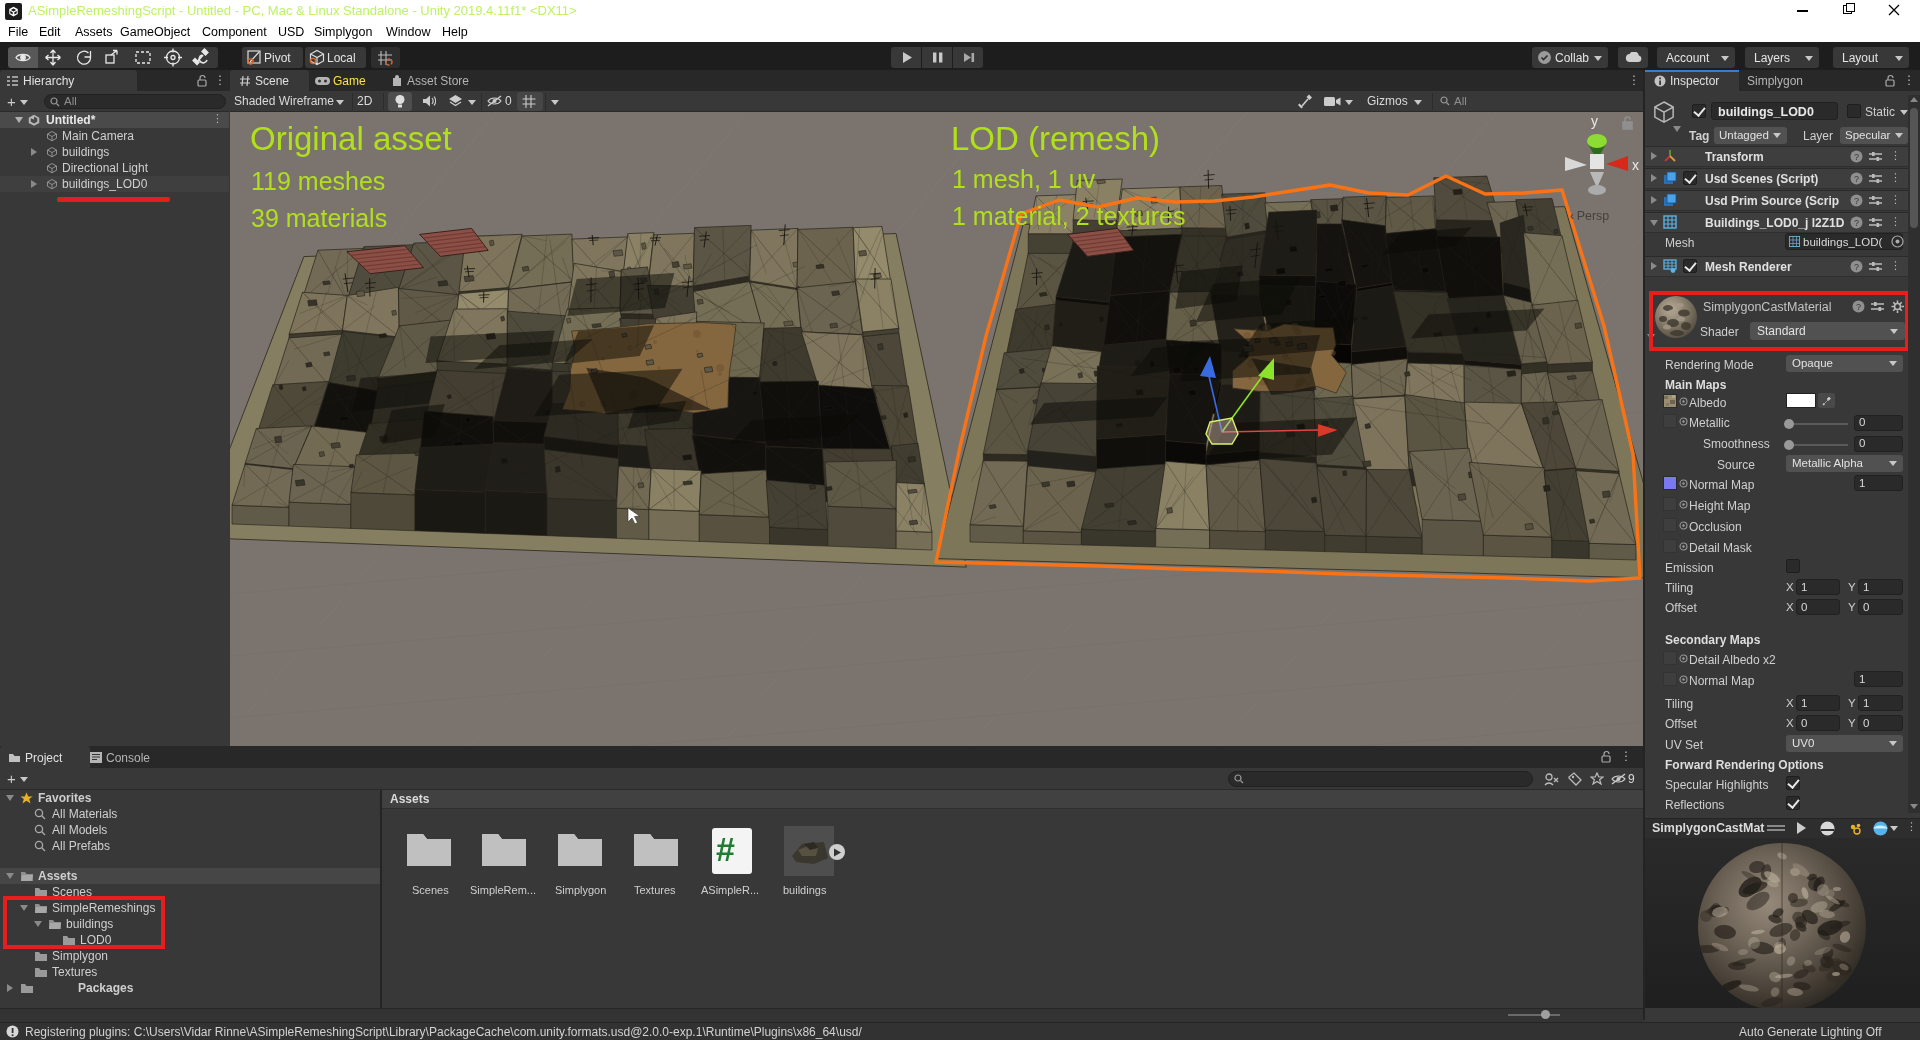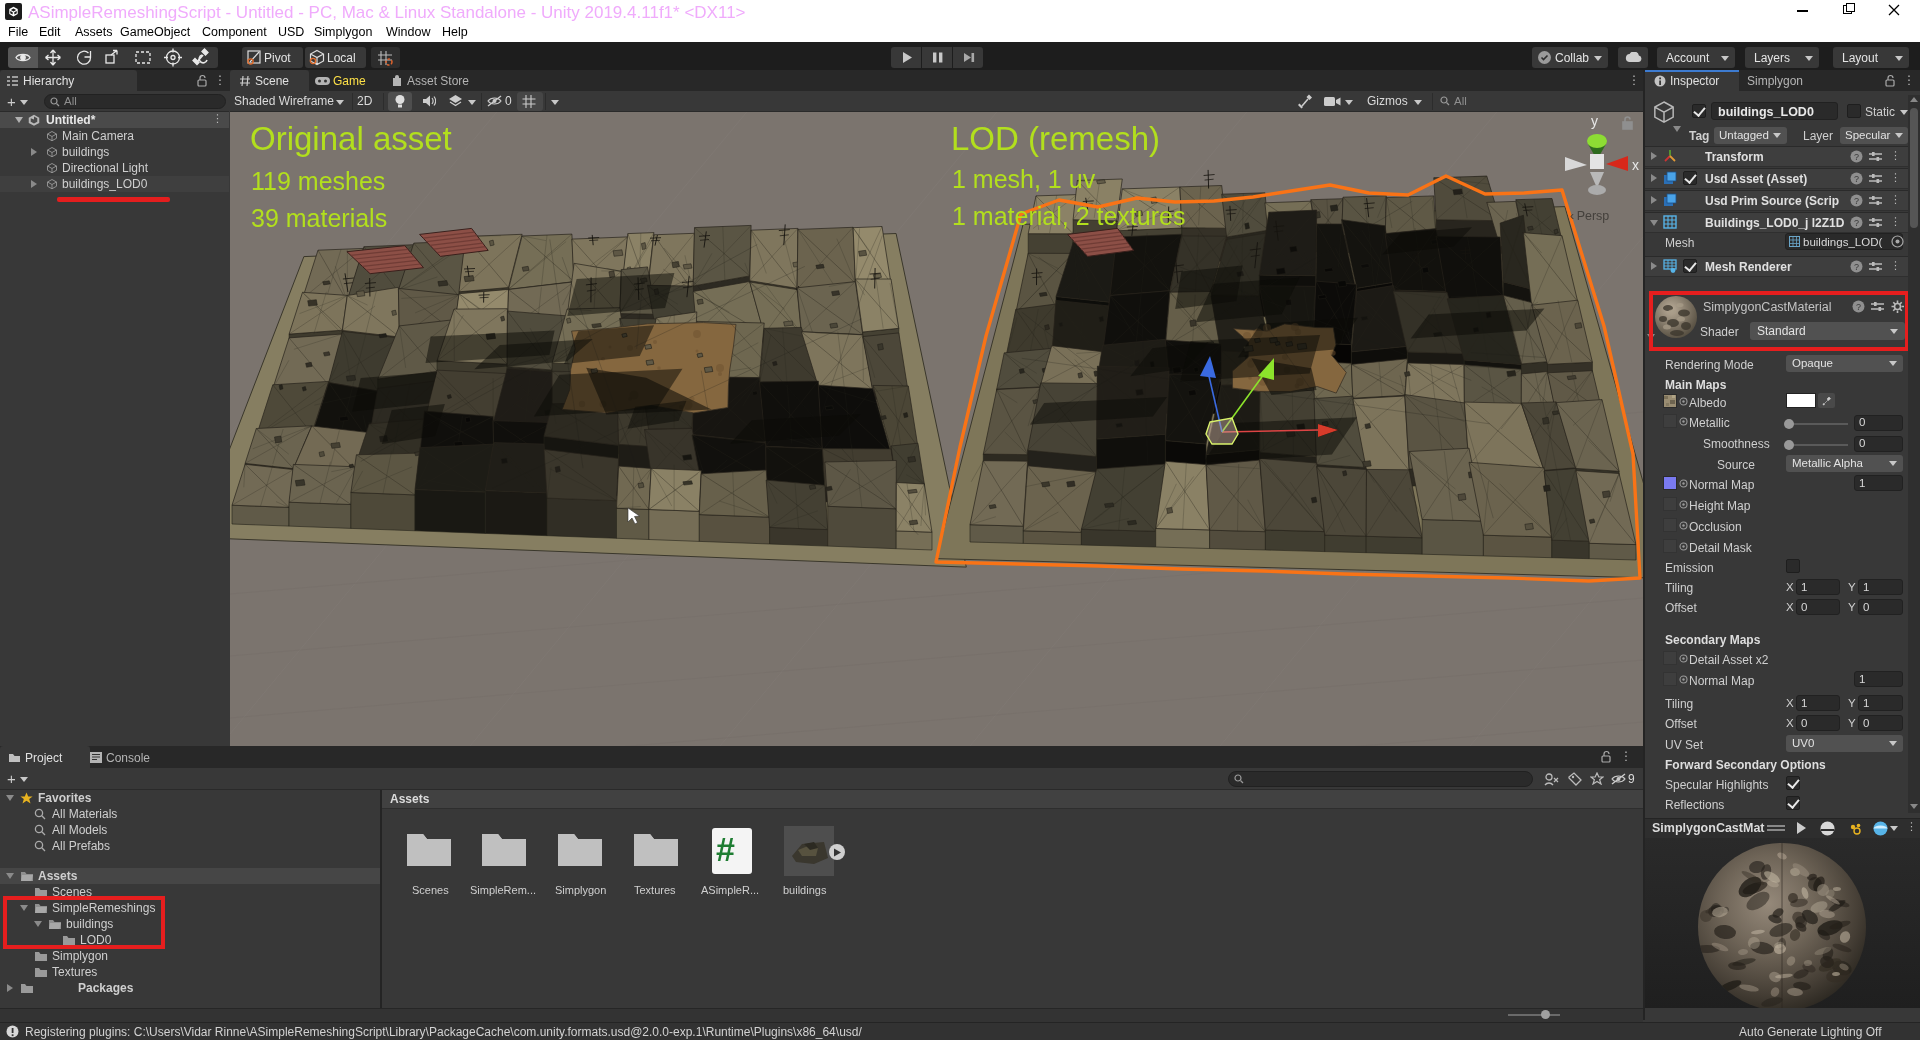--- a/index.html
+++ b/index.html
@@ -13,21 +13,21 @@
 .fold{display:inline-block;width:0;height:0;border-top:4px solid transparent;border-bottom:4px solid transparent;border-left:6px solid #8a8a8a;}
 .foldd{display:inline-block;width:0;height:0;border-left:4px solid transparent;border-right:4px solid transparent;border-top:6px solid #8a8a8a;}
 .chk{width:14px;height:14px;background:#2a2a2a;border:1px solid #1e1e1e;border-radius:2px;position:absolute;}
 .chk.on::after{content:"";position:absolute;left:3px;top:0px;width:5px;height:9px;border:solid #e8e8e8;border-width:0 2px 2px 0;transform:rotate(40deg);}
 </style></head><body>
 <div class="abs" style="left:0;top:0;width:1920px;height:42px;background:#fff;"></div>
 <div class="abs" style="left:5px;top:3px;width:17px;height:17px;background:#1b1b1b;border-radius:2px;"></div>
 <svg class="abs" style="left:7px;top:5px" width="13" height="13" viewBox="0 0 24 24">
     <path fill="#fff" d="M12 3 L19.8 7.5 V16.5 L12 21 L4.2 16.5 V7.5 Z M12 6.5 L7.2 9.3 L12 12 L16.8 9.3 Z M6 11 V15 L10.5 17.6 V13.6 Z M18 11 L13.5 13.6 V17.6 L18 15 Z"></path>
   </svg>
-<div class="abs" style="left:28px;top:3px;font-size:17px;color:#f0abfc;">ASimpleRemeshingScript - Untitled - PC, Mac &amp; Linux Standalone - Unity 2019.4.11f1* &lt;DX11&gt;</div>
+<div class="abs" style="left:28px;top:3px;font-size:13px;color:#bef264;">ASimpleRemeshingScript - Untitled - PC, Mac &amp; Linux Standalone - Unity 2019.4.11f1* &lt;DX11&gt;</div>
 <div class="abs" style="left:1797px;top:10px;width:11px;height:1.5px;background:#000;"></div>
 <div class="abs" style="left:1843px;top:5px;width:9px;height:9px;border:1.2px solid #000;"></div>
 <div class="abs" style="left:1846px;top:3px;width:9px;height:9px;border:1.2px solid #000;background:#fff;"></div>
 <svg class="abs" style="left:1888px;top:4px" width="12" height="12">
     <path d="M1 1 L11 11 M11 1 L1 11" stroke="#000" stroke-width="1.3"></path>
   </svg>
 <div class="abs" style="left:8px;top:25px;font-size:12.5px;color:#000;">File</div>
 <div class="abs" style="left:39px;top:25px;font-size:12.5px;color:#000;">Edit</div>
 <div class="abs" style="left:75px;top:25px;font-size:12.5px;color:#000;">Assets</div>
 <div class="abs" style="left:120px;top:25px;font-size:12.5px;color:#000;">GameObject</div>
@@ -1578,21 +1578,21 @@
     <rect x="7.5" y="6" width="2.6" height="4" fill="#bbb"></rect>
   </svg>
 <div class="abs" style="left:1890px;top:149px;color:#bbb;font-size:11px;">⋮</div>
 <div class="abs" style="left:1645px;top:168px;width:263px;height:21px;background:#3e3e3e;border-top:1px solid #2a2a2a;border-bottom:1px solid #2f2f2f;"></div>
 <span class="fold abs" style="left:1651px;top:174px;"></span>
 <div class="abs" style="left:1663px;top:171px;"><svg width="14" height="14">
       <rect x="1" y="4" width="9" height="9" fill="#2b6fb5"></rect>
       <rect x="4" y="1" width="9" height="9" fill="#4aa3e8" stroke="#1d4f85" stroke-width="0.8"></rect>
     </svg></div>
 <div class="chk on abs" style="left:1683px;top:171px;"></div>
-<div class="abs" style="left:1705px;top:172px;font-size:12px;color:#e0e0e0;font-weight:bold;white-space:nowrap;">Usd Asset (Asset)</div>
+<div class="abs" style="left:1705px;top:172px;font-size:12px;color:#e0e0e0;font-weight:bold;white-space:nowrap;">Usd Scenes (Script)</div>
 <svg class="abs" style="left:1850px;top:172px" width="13" height="13">
     <circle cx="6.5" cy="6.5" r="6" fill="#8f8f8f"></circle>
     <text x="6.5" y="9.5" font-size="9" text-anchor="middle" fill="#383838" font-family="Liberation Sans">?</text>
   </svg>
 <svg class="abs" style="left:1869px;top:173px" width="13" height="11">
     <path d="M0 3 h13 M0 8 h13" stroke="#bbb" stroke-width="1.3"></path>
     <rect x="3" y="1" width="2.6" height="4" fill="#bbb"></rect>
     <rect x="7.5" y="6" width="2.6" height="4" fill="#bbb"></rect>
   </svg>
 <div class="abs" style="left:1890px;top:171px;color:#bbb;font-size:11px;">⋮</div>
@@ -1786,21 +1786,21 @@
 <div class="abs" style="left:1801px;top:601px;font-size:11.5px;color:#d8d8d8;white-space:nowrap;">0</div>
 <div class="abs" style="left:1848px;top:601px;font-size:11.5px;color:#cfcfcf;white-space:nowrap;">Y</div>
 <div class="abs field" style="left:1858px;top:599px;width:45px;height:16px;"></div>
 <div class="abs" style="left:1863px;top:601px;font-size:11.5px;color:#d8d8d8;white-space:nowrap;">0</div>
 <div class="abs" style="left:1665px;top:633px;font-size:12px;color:#dedede;font-weight:bold;white-space:nowrap;">Secondary Maps</div>
 <div class="abs" style="left:1663px;top:651px;width:14px;height:14px;background:#3e3e3e;border:1px solid #333;"></div>
 <svg class="abs" style="left:1679px;top:654px" width="9" height="9">
     <circle cx="4.5" cy="4.5" r="3.5" fill="none" stroke="#999" stroke-width="1.1"></circle>
     <circle cx="4.5" cy="4.5" r="1.2" fill="#999"></circle>
   </svg>
-<div class="abs" style="left:1689px;top:653px;font-size:12px;color:#cfcfcf;white-space:nowrap;">Detail Asset x2</div>
+<div class="abs" style="left:1689px;top:653px;font-size:12px;color:#cfcfcf;white-space:nowrap;">Detail Albedo x2</div>
 <div class="abs" style="left:1663px;top:672px;width:14px;height:14px;background:#3e3e3e;border:1px solid #333;"></div>
 <svg class="abs" style="left:1679px;top:675px" width="9" height="9">
     <circle cx="4.5" cy="4.5" r="3.5" fill="none" stroke="#999" stroke-width="1.1"></circle>
     <circle cx="4.5" cy="4.5" r="1.2" fill="#999"></circle>
   </svg>
 <div class="abs" style="left:1689px;top:674px;font-size:12px;color:#cfcfcf;white-space:nowrap;">Normal Map</div>
 <div class="abs field" style="left:1854px;top:671px;width:49px;height:16px;"></div>
 <div class="abs" style="left:1859px;top:673px;font-size:11.5px;color:#d8d8d8;white-space:nowrap;">1</div>
 <div class="abs" style="left:1665px;top:697px;font-size:12px;color:#cfcfcf;white-space:nowrap;">Tiling</div>
 <div class="abs" style="left:1786px;top:697px;font-size:11.5px;color:#cfcfcf;white-space:nowrap;">X</div>
@@ -1813,21 +1813,21 @@
 <div class="abs" style="left:1786px;top:717px;font-size:11.5px;color:#cfcfcf;white-space:nowrap;">X</div>
 <div class="abs field" style="left:1796px;top:715px;width:44px;height:16px;"></div>
 <div class="abs" style="left:1801px;top:717px;font-size:11.5px;color:#d8d8d8;white-space:nowrap;">0</div>
 <div class="abs" style="left:1848px;top:717px;font-size:11.5px;color:#cfcfcf;white-space:nowrap;">Y</div>
 <div class="abs field" style="left:1858px;top:715px;width:45px;height:16px;"></div>
 <div class="abs" style="left:1863px;top:717px;font-size:11.5px;color:#d8d8d8;white-space:nowrap;">0</div>
 <div class="abs" style="left:1665px;top:738px;font-size:12px;color:#cfcfcf;white-space:nowrap;">UV Set</div>
 <div class="abs drop" style="left:1786px;top:735px;width:117px;height:17px;"></div>
 <div class="abs" style="left:1792px;top:737px;font-size:11.5px;color:#e2e2e2;white-space:nowrap;">UV0</div>
 <span class="caret abs" style="left:1889px;top:741px;"></span>
-<div class="abs" style="left:1665px;top:758px;font-size:12px;color:#dedede;font-weight:bold;white-space:nowrap;">Forward Secondary Options</div>
+<div class="abs" style="left:1665px;top:758px;font-size:12px;color:#dedede;font-weight:bold;white-space:nowrap;">Forward Rendering Options</div>
 <div class="abs" style="left:1665px;top:778px;font-size:12px;color:#cfcfcf;white-space:nowrap;">Specular Highlights</div>
 <div class="chk on abs" style="left:1786px;top:776px;"></div>
 <div class="abs" style="left:1665px;top:798px;font-size:12px;color:#cfcfcf;white-space:nowrap;">Reflections</div>
 <div class="chk on abs" style="left:1786px;top:796px;"></div>
 <div class="abs" style="left:1908px;top:95px;width:12px;height:718px;background:#2f2f2f;"></div>
 <div class="abs" style="left:1910px;top:108px;width:8px;height:120px;background:#555;border-radius:4px;"></div>
 <div class="abs" style="left:1910px;top:97px;width:0;height:0;border-left:4px solid transparent;border-right:4px solid transparent;border-bottom:5px solid #888;"></div>
 <div class="abs" style="left:1910px;top:804px;width:0;height:0;border-left:4px solid transparent;border-right:4px solid transparent;border-top:5px solid #888;"></div>
 <div class="abs" style="left:1645px;top:818px;width:275px;height:20px;background:#2e2e2e;border-top:1px solid #242424;"></div>
 <div class="abs" style="left:1652px;top:821px;font-size:12.5px;color:#dcdcdc;font-weight:bold;white-space:nowrap;">SimplygonCastMat</div>

